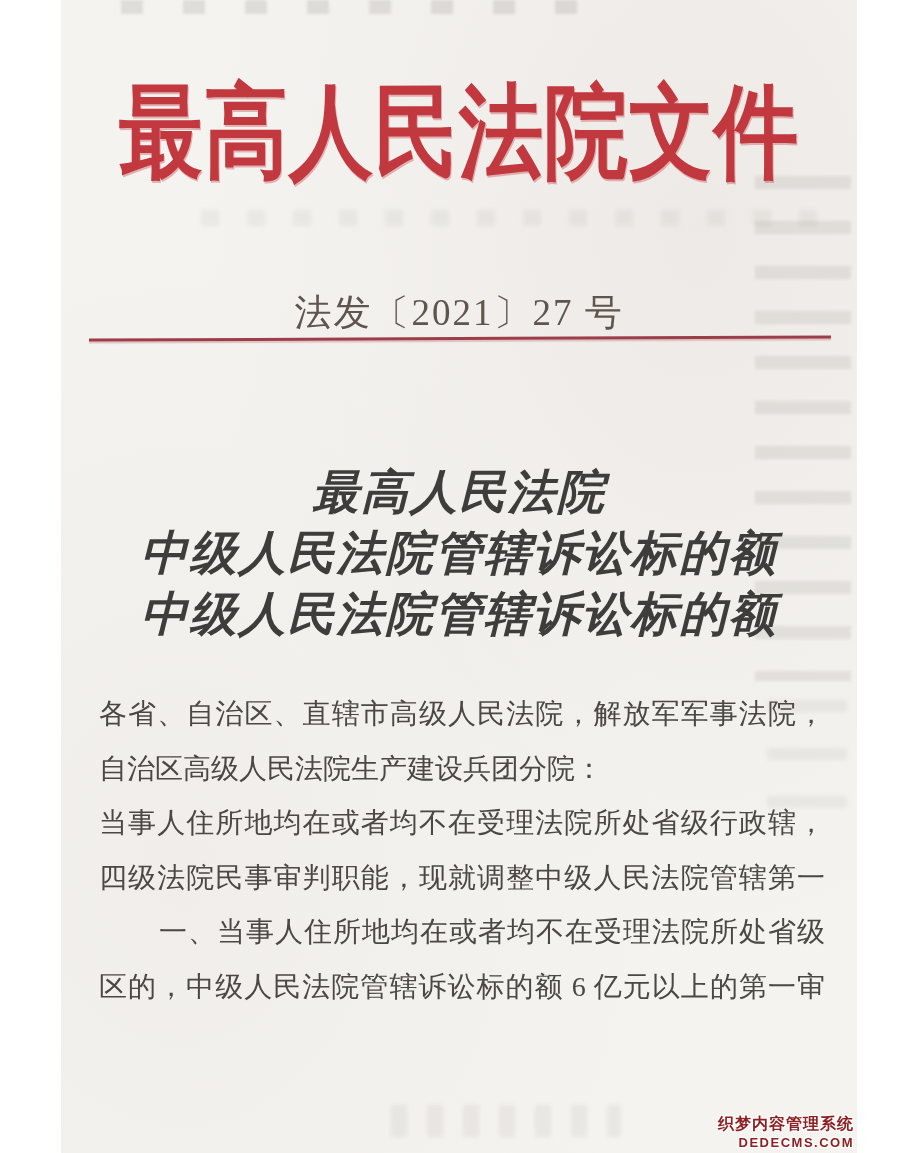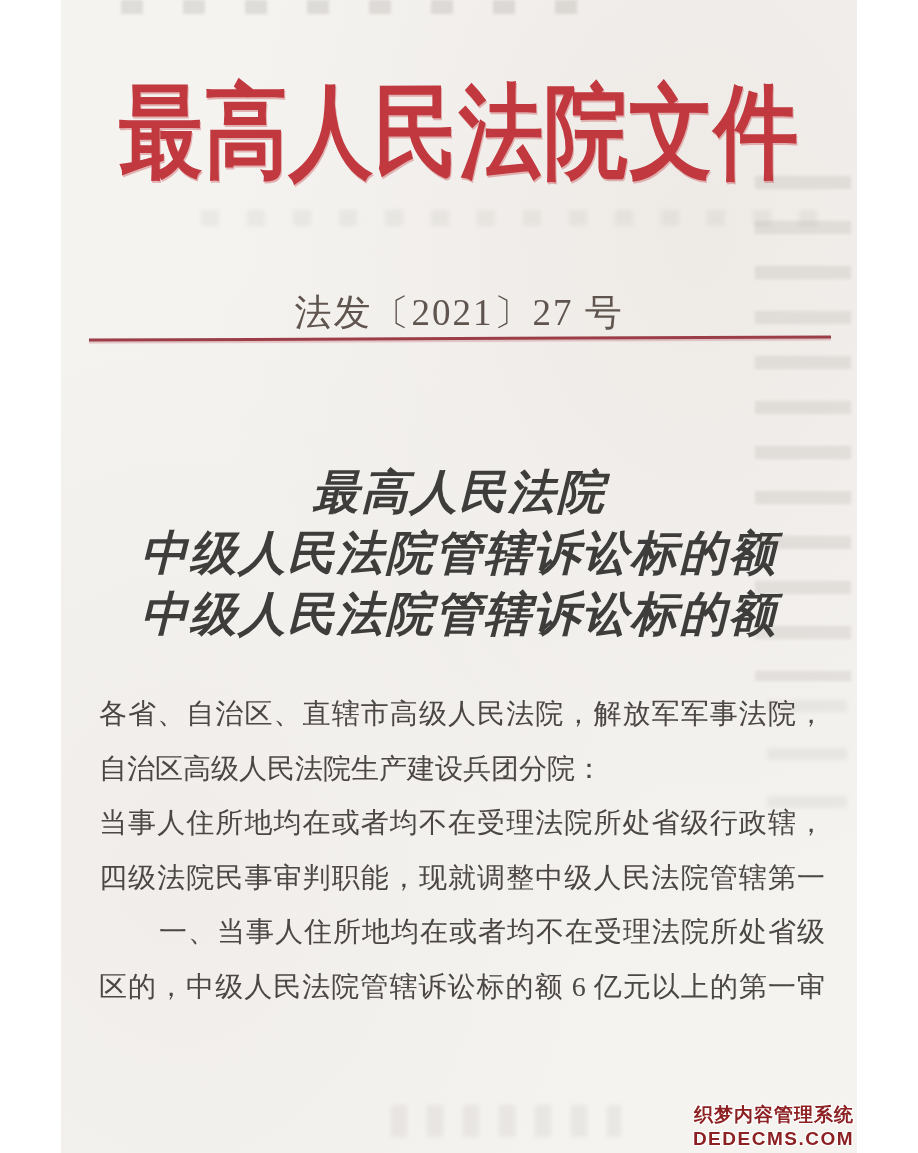--- a/index.html
+++ b/index.html
@@ -84,22 +84,22 @@
   
   .watermark {
     position: absolute;
     right: 3px; bottom: 3px;
     text-align: right;
     font-family: "Liberation Sans", "DejaVu Sans", sans-serif;
     font-weight: bold;
     color: #8c2022;
     text-shadow: -1px -1px 0 #fff, 1px -1px 0 #fff, -1px 1px 0 #fff, 1px 1px 0 #fff, 0 0 2px #fff;
   }
-  .watermark .cn { font-size: 19px; letter-spacing: 1px; }
-  .watermark .en { font-size: 19px; letter-spacing: 1.5px; }
+  .watermark .cn { font-size: 16px; letter-spacing: 1px; }
+  .watermark .en { font-size: 13px; letter-spacing: 1.5px; }
 
   
   .bleed { position: absolute; pointer-events: none; }
   .bleed-right {
     right: 6px; top: 176px; width: 96px; height: 505px;
     background: repeating-linear-gradient(180deg,
       rgba(110,105,100,0.12) 0 13px, rgba(110,105,100,0) 13px 45px);
     filter: blur(1.8px);
   }
   .bleed-right2 {

